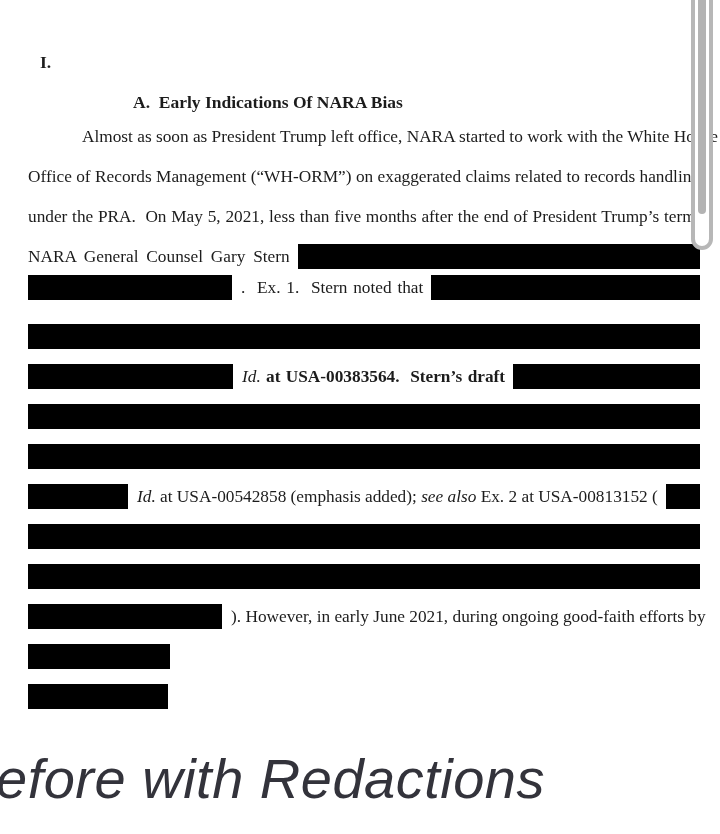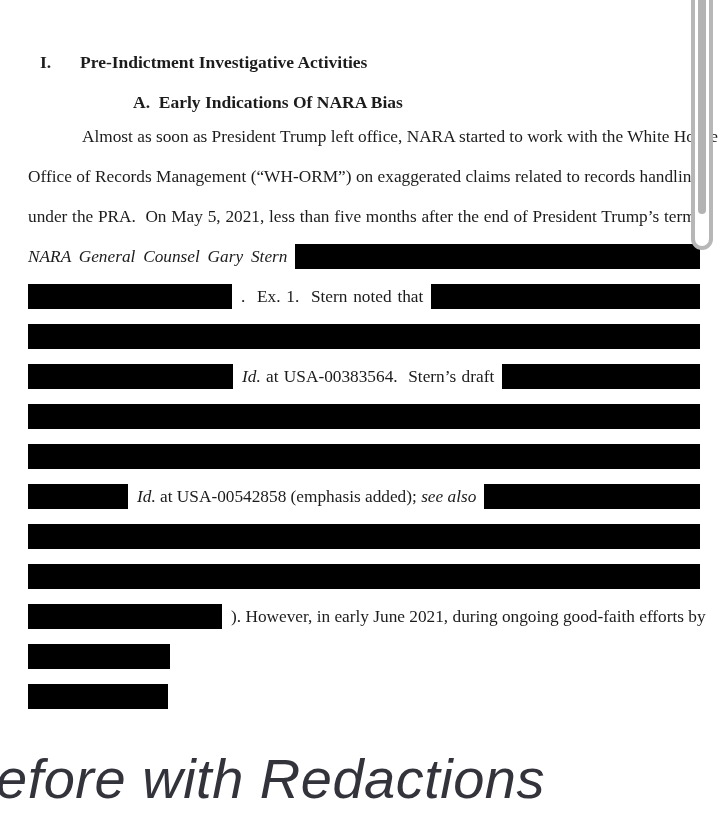--- a/index.html
+++ b/index.html
@@ -95,58 +95,58 @@
 </style>
 </head>
 <body>
 
 <div class="screen">
 
   <div class="doc">
 
     <div class="h1-line">
       <span class="h1-num">I.</span>
-      <span>Pre-Indictment Investigative Activities</span>
     </div>
 
     <div class="h2-line">A.  Early Indications Of NARA Bias</div>
 
     <div id="lines">
         <div class="line block" style="top: 123px; text-indent: 54px;"><span class="txt">Almost as soon as President Trump left office, NARA started to work with the White House</span></div>
         <div class="line block" style="top: 163px;"><span class="txt">Office of Records Management (“WH-ORM”) on exaggerated claims related to records handling</span></div>
         <div class="line block" style="top: 203px;"><span class="txt">under the PRA.  On May 5, 2021, less than five months after the end of President Trump’s term,</span></div>
-        <div class="line" style="top: 243px; font-style: italic;">
+        <div class="line" style="top: 243px;">
           <span class="txt" style="word-spacing: 3.5px;">NARA General Counsel Gary Stern</span>
           <span class="redaction grow" style="background: rgb(0, 0, 0);"></span>
         </div>
-        <div class="line" style="top: 283px;">
+        <div class="line" style="top: 274px;">
           <span class="redaction" style="width: 204px; background: rgb(0, 0, 0);"></span>
           <span class="txt" style="word-spacing: 1.5px;">.  Ex. 1.  Stern noted that</span>
           <span class="redaction grow" style="background: rgb(0, 0, 0);"></span>
         </div>
         <div class="line" style="top: 323px;">
           <span class="redaction grow" style="background: rgb(0, 0, 0);"></span>
         </div>
         <div class="line" style="top: 363px;">
           <span class="redaction" style="width: 205px; background: rgb(0, 0, 0);"></span>
           <span class="txt it">Id.</span>
-          <span class="txt" style="word-spacing: 1px;"> at USA-00383564.  Stern’s draft</span>
+          <span class="txt" style="word-spacing: 1px; font-weight: bold;"> at USA-00383564.  Stern’s draft</span>
           <span class="redaction grow" style="background: rgb(0, 0, 0);"></span>
         </div>
         <div class="line" style="top: 403px;">
           <span class="redaction grow" style="background: rgb(0, 0, 0);"></span>
         </div>
         <div class="line" style="top: 443px;">
           <span class="redaction grow" style="background: rgb(0, 0, 0);"></span>
         </div>
         <div class="line" style="top: 483px;">
           <span class="redaction" style="width: 100px; background: rgb(0, 0, 0);"></span>
           <span class="txt it">Id.</span>
           <span class="txt"> at USA-00542858 (emphasis added); </span>
           <span class="txt it">see also</span>
+          <span class="txt"> Ex. 2 at USA-00813152 (</span>
           <span class="redaction grow" style="background: rgb(0, 0, 0);"></span>
         </div>
         <div class="line" style="top: 523px;">
           <span class="redaction grow" style="background: rgb(0, 0, 0);"></span>
         </div>
         <div class="line" style="top: 563px;">
           <span class="redaction grow" style="background: rgb(0, 0, 0);"></span>
         </div>
         <div class="line" style="top: 603px;">
           <span class="redaction" style="width: 194px; background: rgb(0, 0, 0);"></span>

